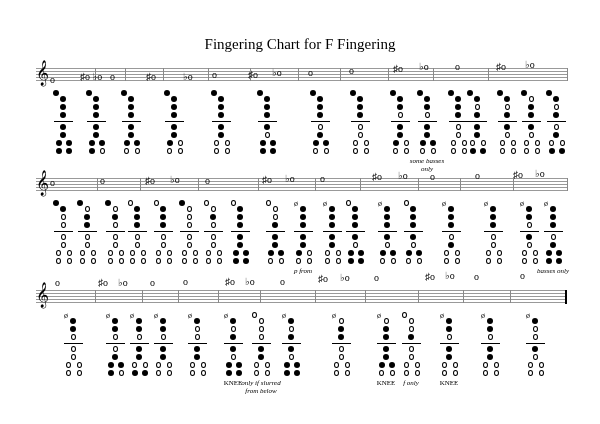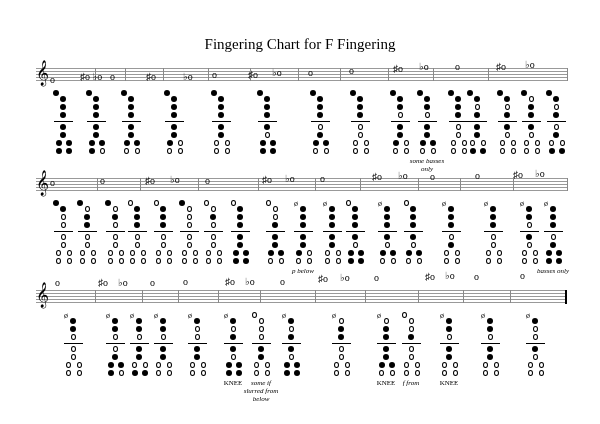--- a/index.html
+++ b/index.html
@@ -509,21 +509,21 @@
       <div class="h" style="top: 34px;"><span class="dot"></span></div>
       <div class="h" style="top: 42px;"><span class="dot"></span></div>
       <div class="pair" style="top: 50px;">
         <span class="dot"></span>
         <span class="ring"></span>
       </div>
       <div class="pair" style="top: 58px;">
         <span class="ring"></span>
         <span class="ring"></span>
       </div>
-      <div class="note-txt" style="left: -9px; top: 67px;">p below</div>
+      <div class="note-txt" style="left: -9px; top: 67px;">p from</div>
     </div>
     <div class="fing" style="left: 321px; top: 200px;">
       <div class="h" style="left: 0px; top: 0px;"><span>ø</span></div>
       <div class="h" style="top: 6px;"><span class="dot"></span></div>
       <div class="h" style="top: 14px;"><span class="dot"></span></div>
       <div class="h" style="top: 22px;"><span class="dot"></span></div>
       <div class="div" style="top: 31px;"></div>
       <div class="h" style="top: 34px;"><span class="dot"></span></div>
       <div class="h" style="top: 42px;"><span class="dot"></span></div>
       <div class="pair" style="top: 50px;">
@@ -801,21 +801,21 @@
       <div class="h" style="top: 34px;"><span class="dot"></span></div>
       <div class="h" style="top: 42px;"><span class="dot"></span></div>
       <div class="pair" style="top: 50px;">
         <span class="ring"></span>
         <span class="ring"></span>
       </div>
       <div class="pair" style="top: 58px;">
         <span class="ring"></span>
         <span class="ring"></span>
       </div>
-      <div class="note-txt" style="left: -9px; top: 67px;">some if slurred from below</div>
+      <div class="note-txt" style="left: -9px; top: 67px;">only if slurred from below</div>
     </div>
     <div class="fing" style="left: 280px; top: 312px;">
       <div class="h" style="left: 0px; top: 0px;"><span>ø</span></div>
       <div class="h" style="top: 6px;"><span class="dot"></span></div>
       <div class="h" style="top: 14px;"><span class="ring"></span></div>
       <div class="h" style="top: 22px;"><span class="dot"></span></div>
       <div class="div" style="top: 31px;"></div>
       <div class="h" style="top: 34px;"><span class="dot"></span></div>
       <div class="h" style="top: 42px;"><span class="ring"></span></div>
       <div class="pair" style="top: 50px;">
@@ -871,21 +871,21 @@
       <div class="h" style="top: 34px;"><span class="ring"></span></div>
       <div class="h" style="top: 42px;"><span class="ring"></span></div>
       <div class="pair" style="top: 50px;">
         <span class="ring"></span>
         <span class="ring"></span>
       </div>
       <div class="pair" style="top: 58px;">
         <span class="ring"></span>
         <span class="ring"></span>
       </div>
-      <div class="note-txt" style="left: -9px; top: 67px;">f from</div>
+      <div class="note-txt" style="left: -9px; top: 67px;">f only</div>
     </div>
     <div class="fing" style="left: 438px; top: 312px;">
       <div class="h" style="left: 0px; top: 0px;"><span>ø</span></div>
       <div class="h" style="top: 6px;"><span class="dot"></span></div>
       <div class="h" style="top: 14px;"><span class="dot"></span></div>
       <div class="h" style="top: 22px;"><span class="ring"></span></div>
       <div class="div" style="top: 31px;"></div>
       <div class="h" style="top: 34px;"><span class="dot"></span></div>
       <div class="h" style="top: 42px;"><span class="dot"></span></div>
       <div class="pair" style="top: 50px;">

